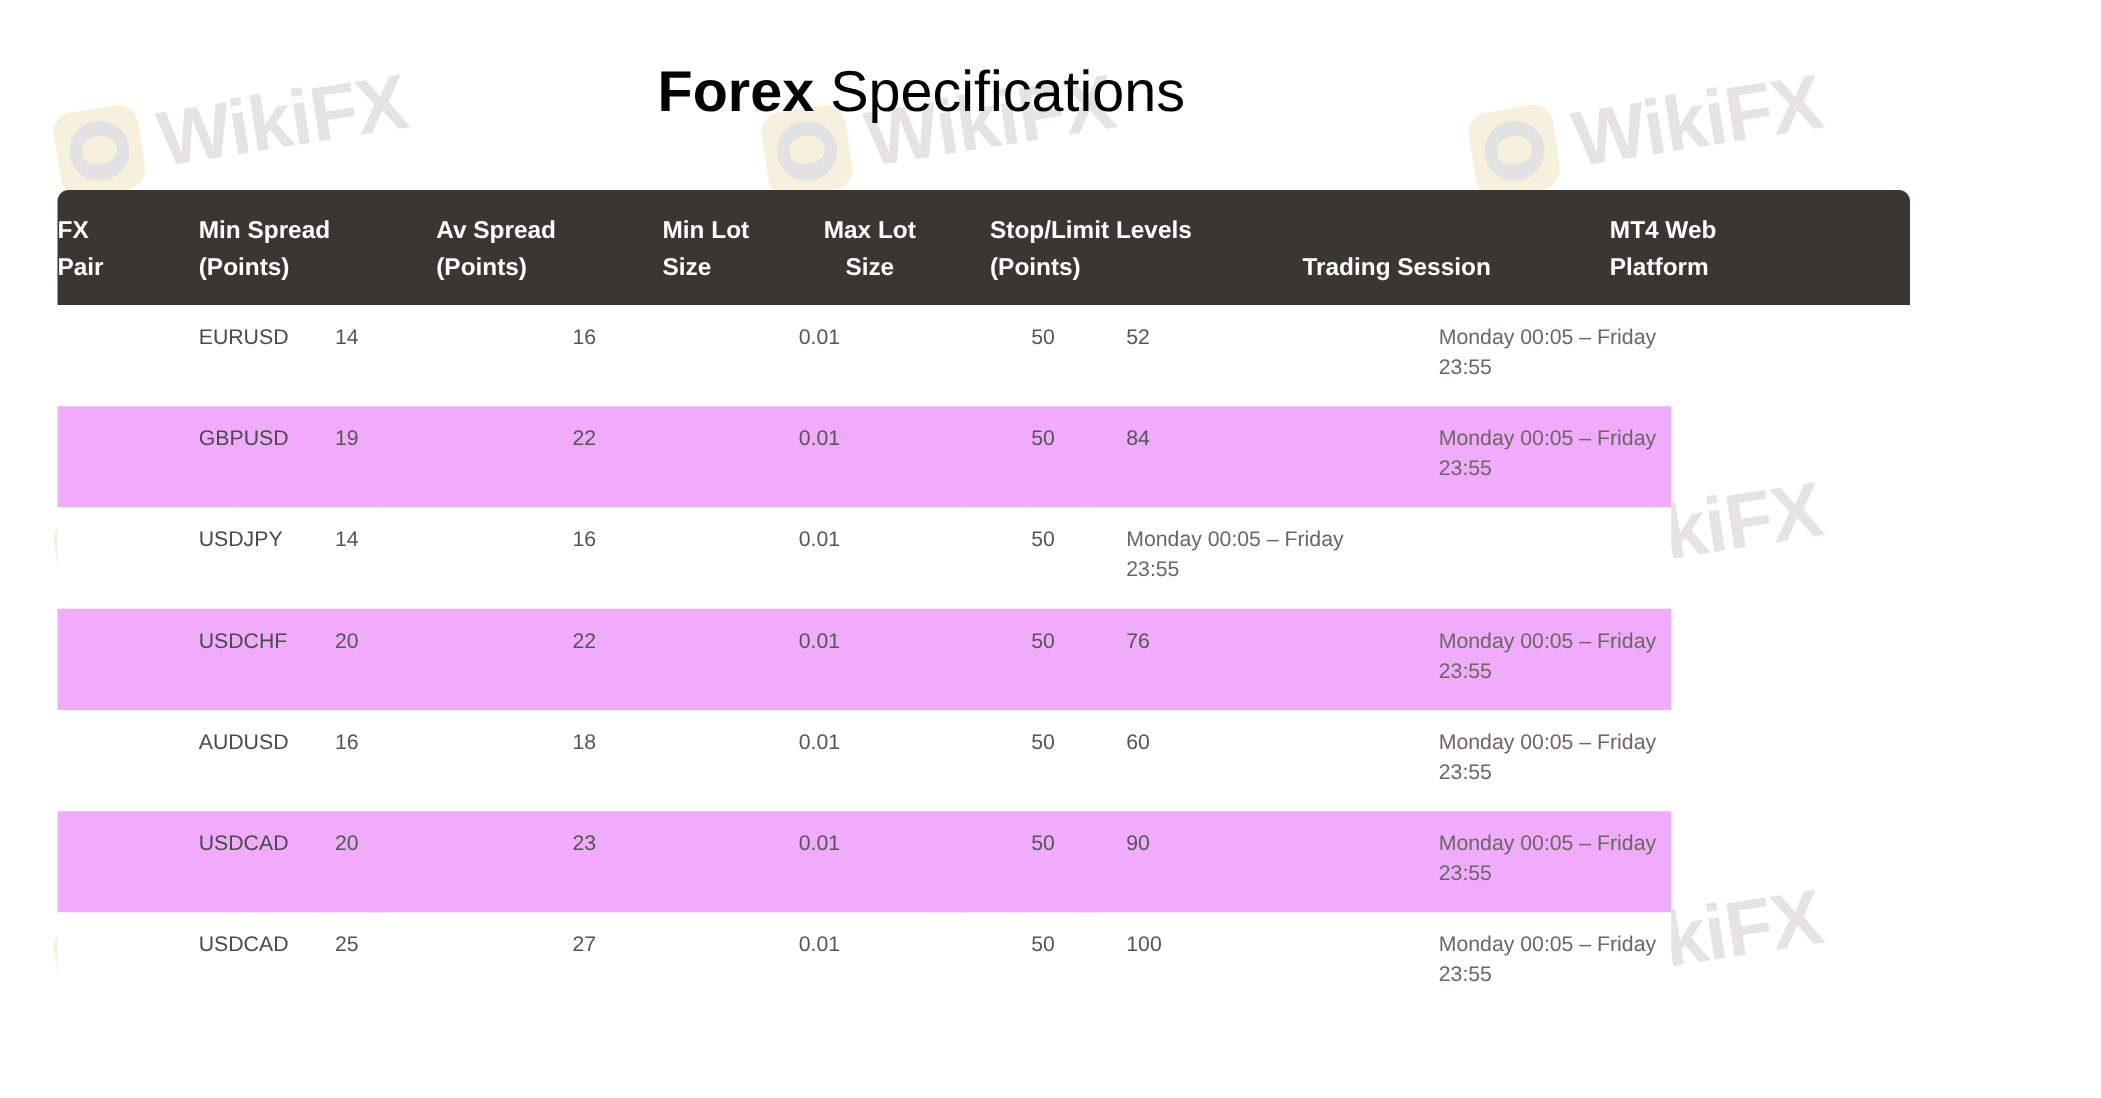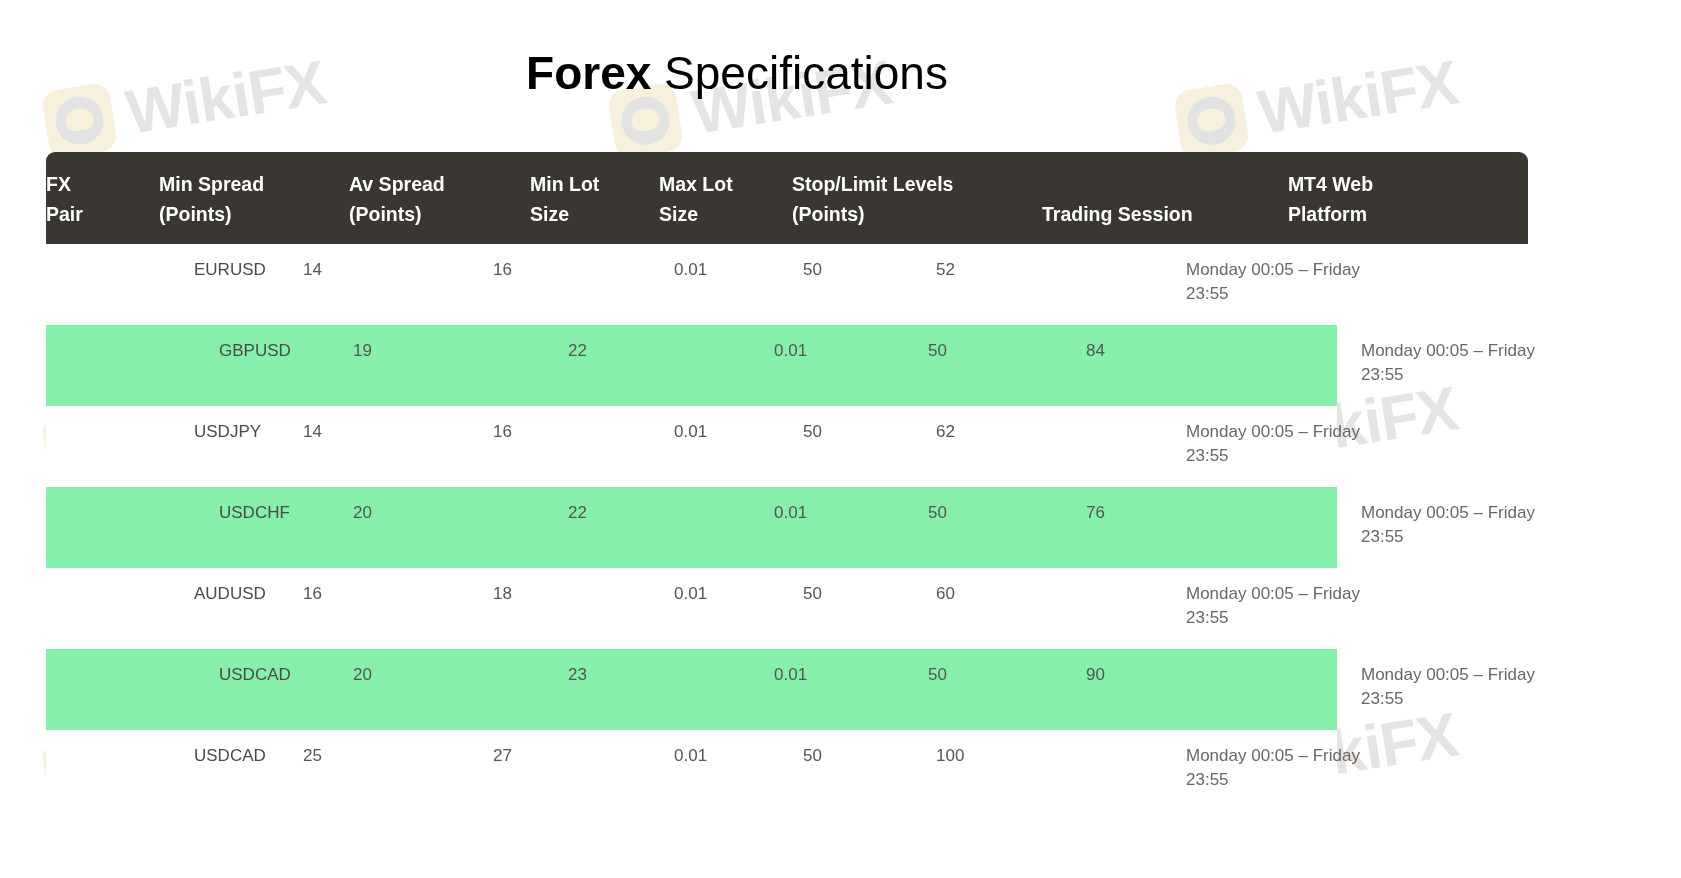--- a/index.html
+++ b/index.html
@@ -116,33 +116,33 @@
   .trow {
     display: flex;
     min-height: 81px;
     align-items: flex-start;
     font-size: 17px;
     line-height: 24px;
     color: #555555;
     padding-top: 14px;
   }
   .trow.odd  { background: #ffffff; }
-  .trow.even { background: #86efac; gap: 25px; }
+  .trow.even { background: #f0abfc; }
 
   .c-fx      { width: 113px; flex: none; }
   .c-symbol  { width: 109px; flex: none; }
   .c-minspr  { width: 190px; flex: none; }
   .c-avspr   { width: 181px; flex: none; }
   .c-minlot  { width: 129px; flex: none; }
-  .c-maxlot  { width: 133px; flex: none; }
+  .c-maxlot  { width: 133px; flex: none; text-align: center; }
   .c-stop    { width: 250px; flex: none; }
   .c-session { width: 200px; flex: none; }
   .c-mt4     { width: 177px; flex: none; justify-content: center; }
 
-  .trow .c-symbol { color: #4a4a4a; margin-left: 35px; }
+  .trow .c-symbol { color: #4a4a4a; }
   .trow .c-session { color: #6b6661; }
 </style>
 </head>
 <body>
 
 <div id="page">
 
   <div id="watermarks">
     <div class="wm" style="left:46px;  top:92px;">
       <div class="wm-logo"></div>
@@ -263,21 +263,20 @@
         <div class="c-session">Monday 00:05 – Friday 23:55</div>
       </div>
 
       <div class="trow odd">
         <div class="c-fx"></div>
         <div class="c-symbol">USDJPY</div>
         <div class="c-minspr">14</div>
         <div class="c-avspr">16</div>
         <div class="c-minlot">0.01</div>
         <div class="c-maxlot">50</div>
-        <div class="c-stop">62</div>
         <div class="c-session">Monday 00:05 – Friday 23:55</div>
       </div>
 
       <div class="trow even">
         <div class="c-fx"></div>
         <div class="c-symbol">USDCHF</div>
         <div class="c-minspr">20</div>
         <div class="c-avspr">22</div>
         <div class="c-minlot">0.01</div>
         <div class="c-maxlot">50</div>

